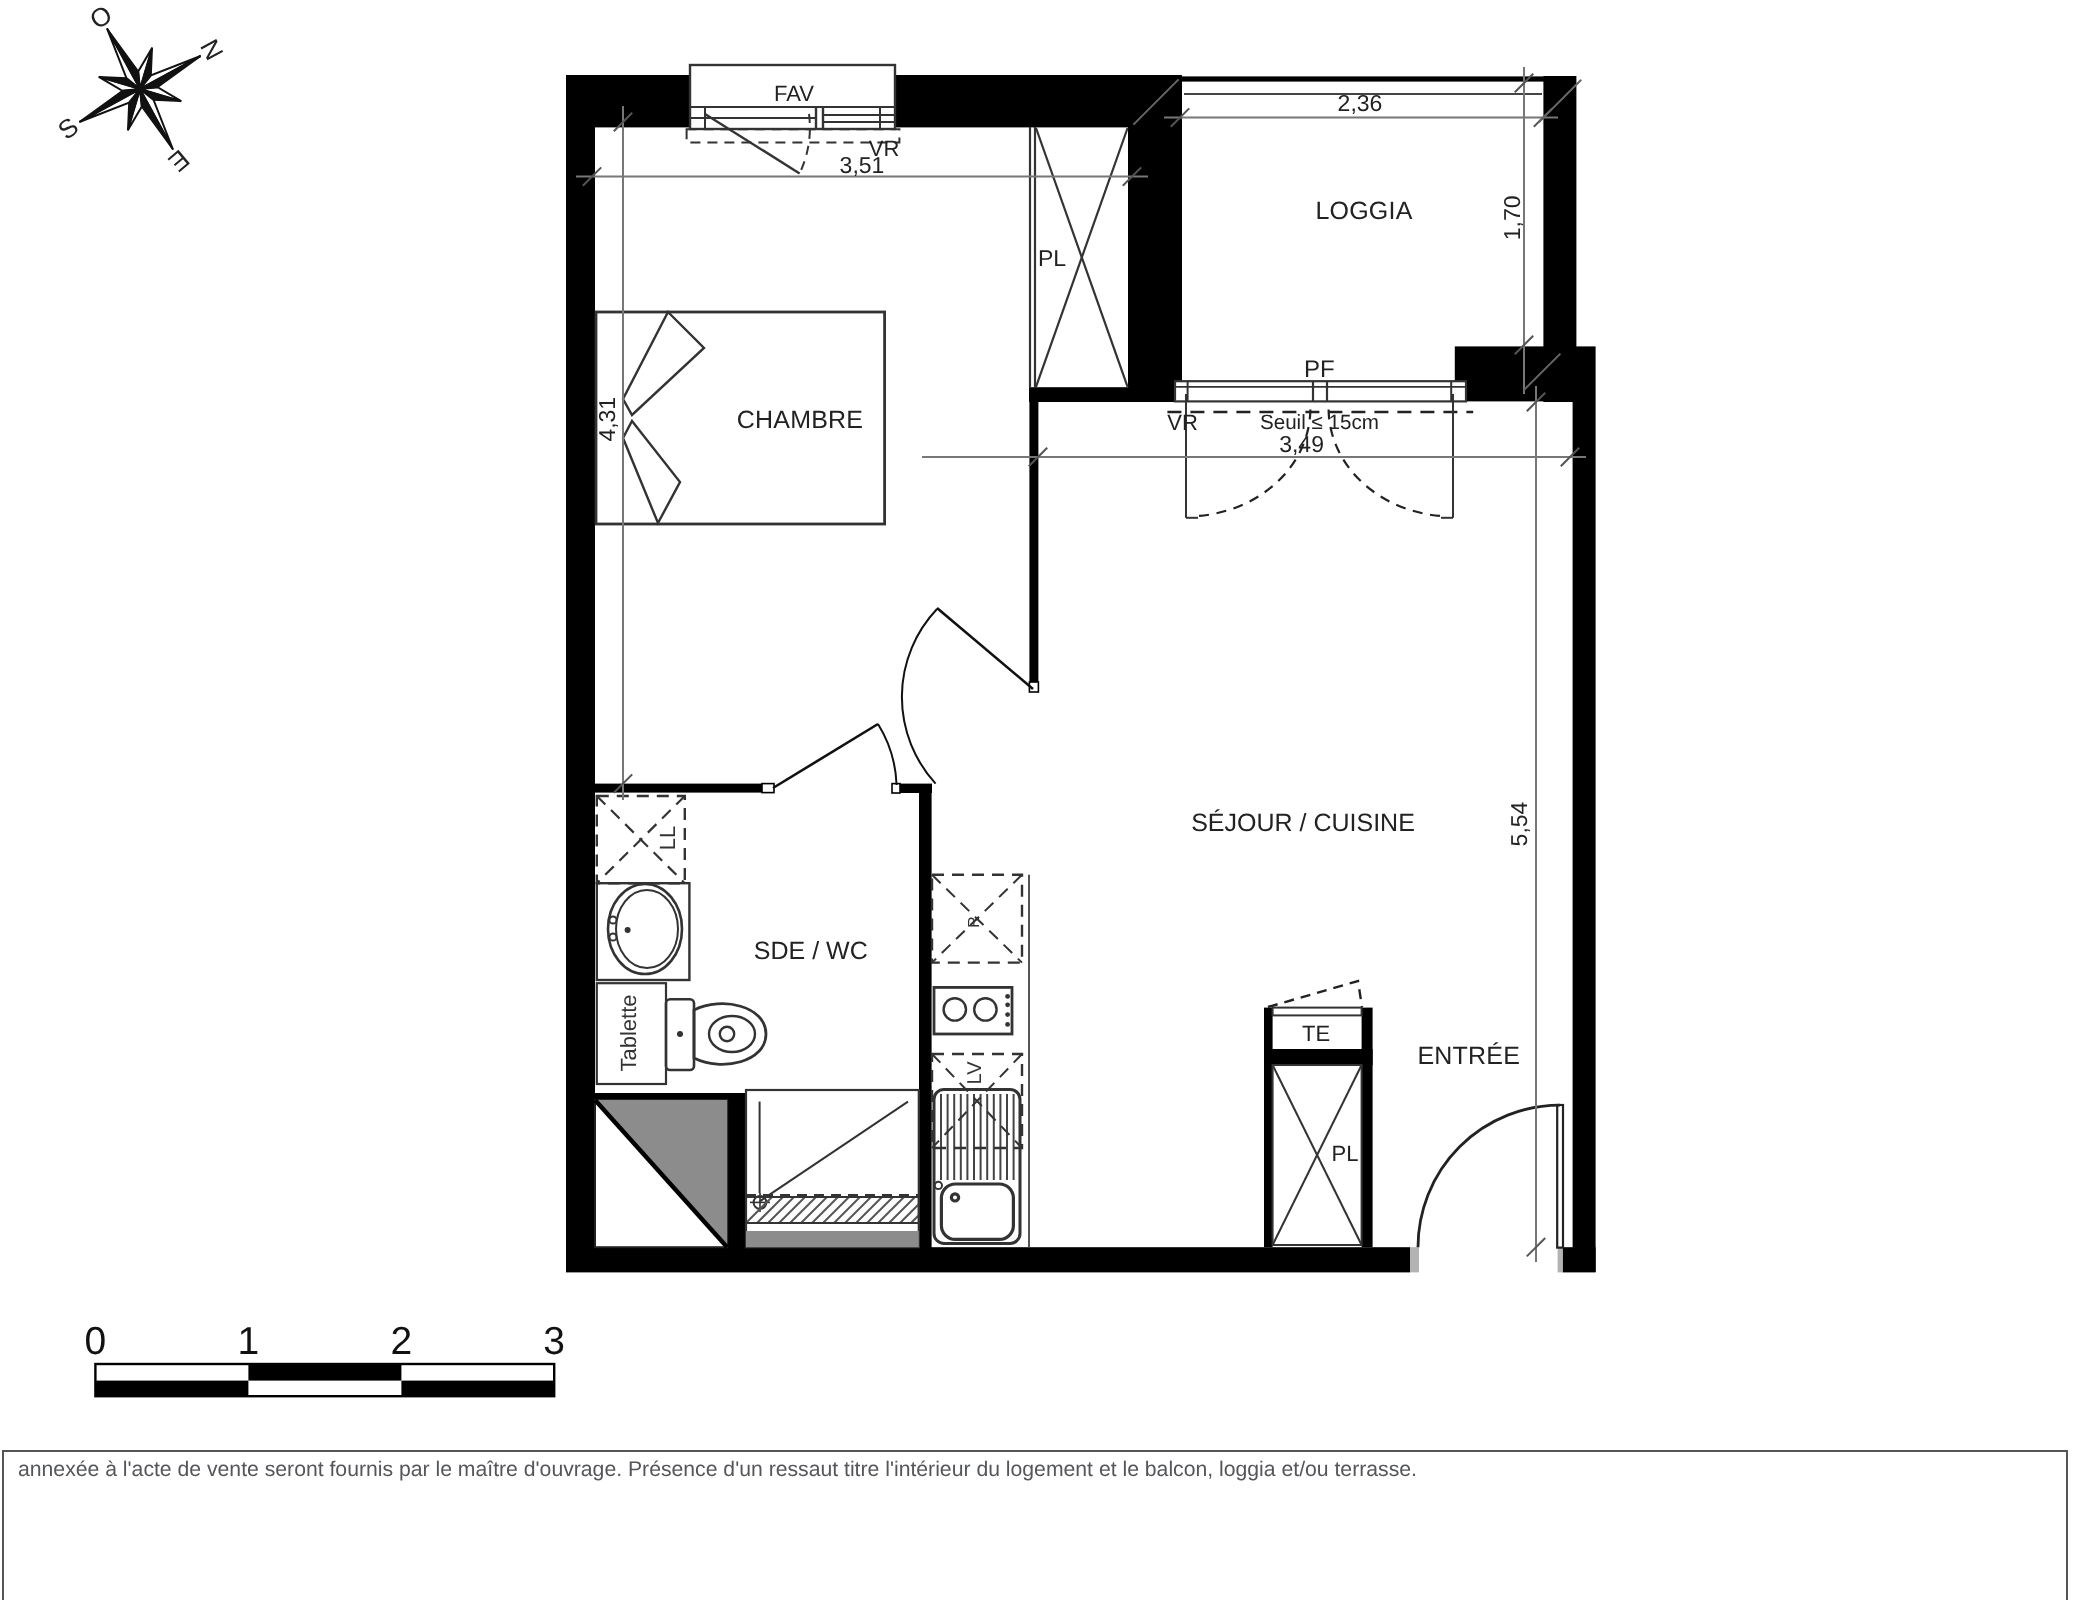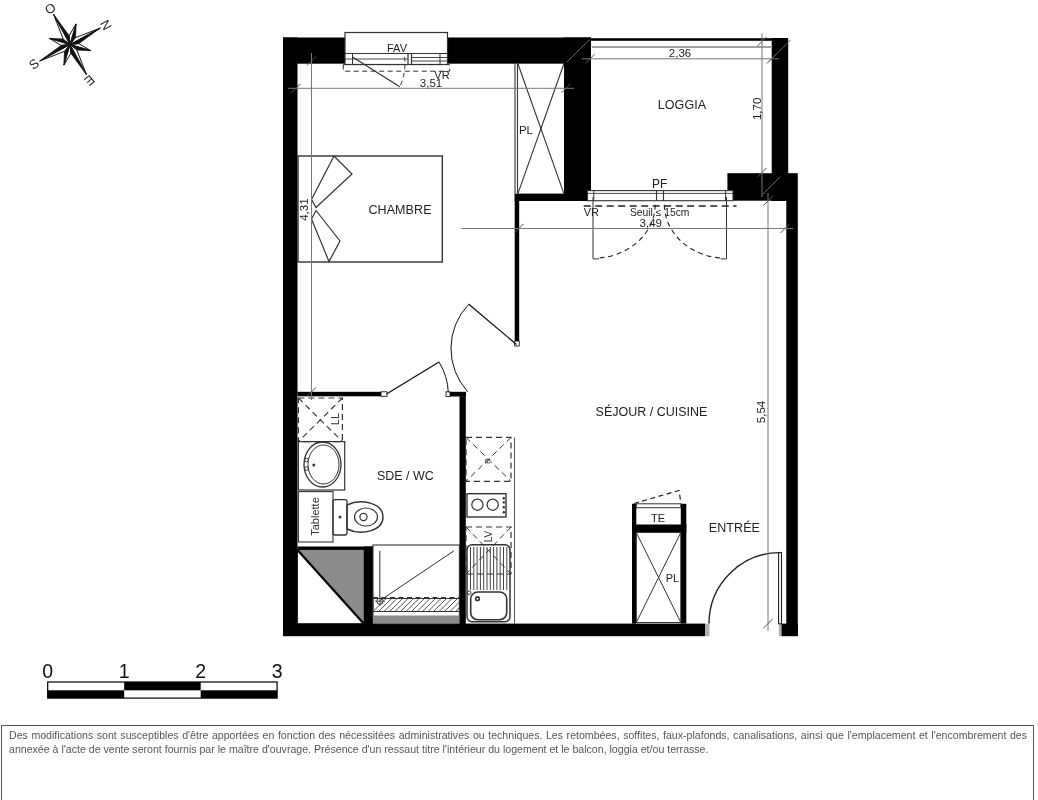--- a/index.html
+++ b/index.html
@@ -226,14 +226,13 @@
 <rect x="47.7" y="682" width="229.4" height="16.1" fill="#fff" stroke="#000" stroke-width="1.2"></rect>
 <rect x="47.7" y="690.3" width="76.5" height="7.8" fill="#000"></rect>
 <rect x="124.2" y="682" width="76.5" height="8.3" fill="#000"></rect>
 <rect x="200.7" y="690.3" width="76.4" height="7.8" fill="#000"></rect>
 <text x="47.7" y="671" font-size="19.5" fill="#111" text-anchor="middle" dominant-baseline="central">0</text>
 <text x="124.2" y="671" font-size="19.5" fill="#111" text-anchor="middle" dominant-baseline="central">1</text>
 <text x="200.7" y="671" font-size="19.5" fill="#111" text-anchor="middle" dominant-baseline="central">2</text>
 <text x="277.1" y="671" font-size="19.5" fill="#111" text-anchor="middle" dominant-baseline="central">3</text>
 </svg>
 <div id="footer">
-<div>Des modifications sont susceptibles d'être apportées en fonction des nécessitées administratives ou techniques. Les retombées, soffites, faux-plafonds, canalisations, ainsi que l'emplacement et l'encombrement des</div>
 <div class="last">annexée à l'acte de vente seront fournis par le maître d'ouvrage. Présence d'un ressaut titre l'intérieur du logement et le balcon, loggia et/ou terrasse.</div>
 </div>
 </body></html>

